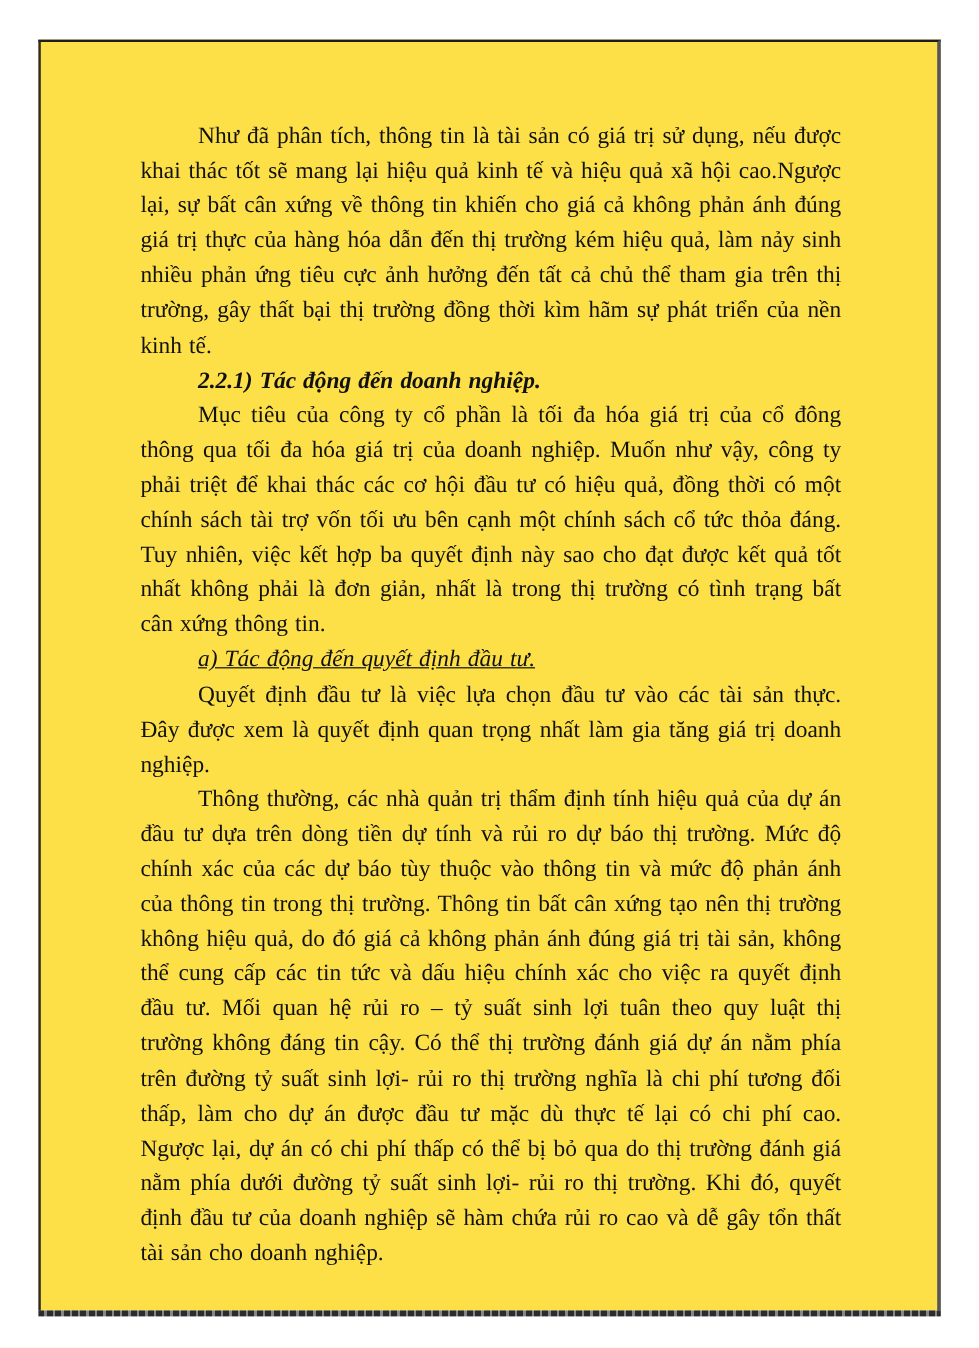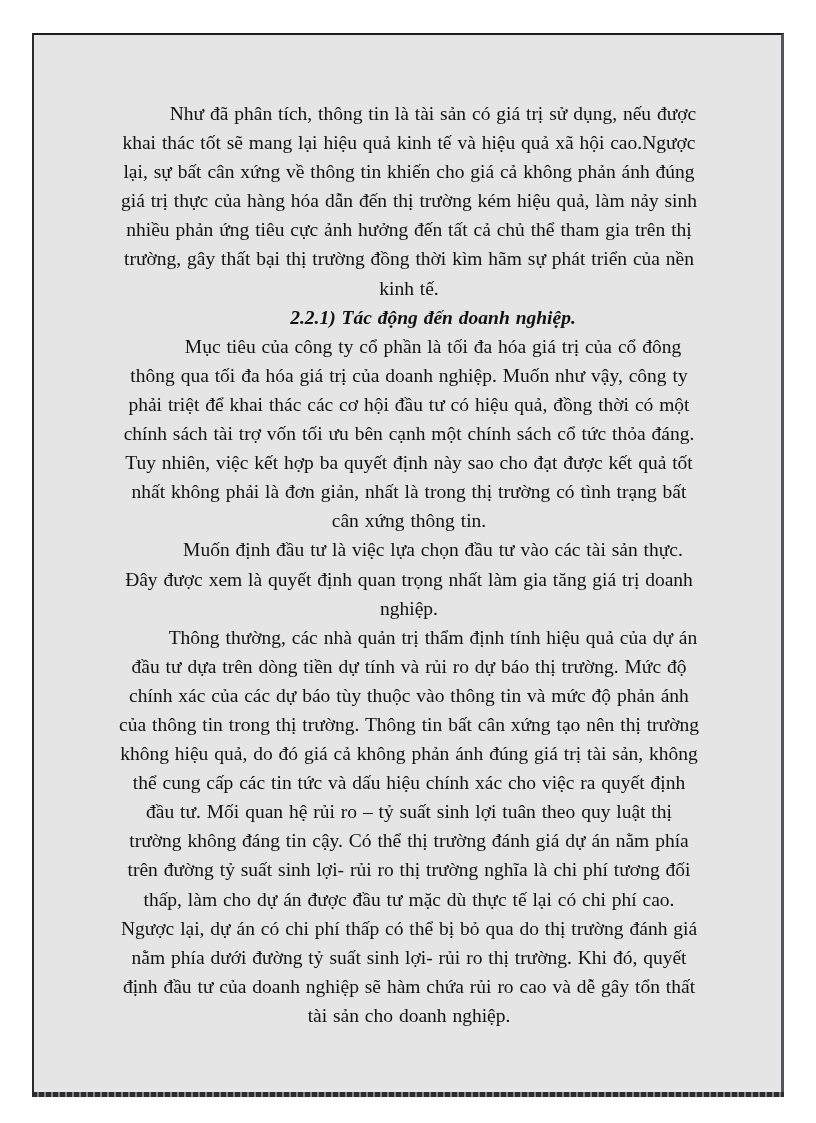--- a/index.html
+++ b/index.html
@@ -18,21 +18,21 @@
   .page-frame {
     position: absolute;
     left: 32px;
     top: 33px;
     width: 752px;
     height: 1059px;
     box-sizing: border-box;
     border-top: 2px solid #1d1d1f;
     border-left: 2px solid #2a2a2e;
     border-right: 3px solid #55555c;
-    background: #e5e5e5;
+    background: #fde047;
   }
   
   .frame-bottom-edge {
     position: absolute;
     left: 32px;
     top: 1092px;
     width: 752px;
     height: 5px;
     background: repeating-linear-gradient(90deg, #2c2c2e 0 5px, #85858a 5px 7px);
   }
@@ -42,21 +42,20 @@
     height: 100%;
     padding: 64px 80px 0 83px;
     font-size: 19.5px;
     line-height: 29.1px;
     text-align: justify;
     word-spacing: 1px;
   }
   .text-block p {
     margin: 0;
     text-indent: 48px;
-    text-align: center;
   }
   .section-heading {
     font-weight: bold;
     font-style: italic;
     text-align: left;
   }
   .bullet-row {
     text-indent: 0 !important;
     padding-left: 38px;
     font-weight: bold;
@@ -84,22 +83,23 @@
 <div class="page-frame">
   <div class="text-block">
 
     <p>Như đã phân tích, thông tin là tài sản có giá trị sử dụng, nếu được khai thác tốt sẽ mang lại hiệu quả kinh tế và hiệu quả xã hội cao.Ngược lại, sự bất cân xứng về thông tin khiến cho giá cả không phản ánh đúng giá trị thực của hàng hóa dẫn đến thị trường kém hiệu quả, làm nảy sinh nhiều phản ứng tiêu cực ảnh hưởng đến tất cả chủ thể tham gia trên thị trường, gây thất bại thị trường đồng thời kìm hãm sự phát triển của nền kinh tế.</p>
 
     <p class="section-heading">2.2.1) Tác động đến doanh nghiệp.</p>
 
 
     <p>Mục tiêu của công ty cổ phần là tối đa hóa giá trị của cổ đông thông qua tối đa hóa giá trị của doanh nghiệp. Muốn như vậy, công ty phải triệt để khai thác các cơ hội đầu tư có hiệu quả, đồng thời có một chính sách tài trợ vốn tối ưu bên cạnh một chính sách cổ tức thỏa đáng. Tuy nhiên, việc kết hợp ba quyết định này sao cho đạt được kết quả tốt nhất không phải là đơn giản, nhất là trong thị trường có tình trạng bất cân xứng thông tin.</p>
 
+    <p class="sub-heading"><span class="underlined">a) Tác động  đến quyết định đầu tư.</span></p>
 
-    <p>Muốn định đầu tư là việc lựa chọn đầu tư vào các tài sản thực. Đây được xem là quyết định quan trọng nhất làm gia tăng giá trị doanh nghiệp.</p>
+    <p>Quyết định đầu tư là việc lựa chọn đầu tư vào các tài sản thực. Đây được xem là quyết định quan trọng nhất làm gia tăng giá trị doanh nghiệp.</p>
 
     <p>Thông thường, các nhà quản trị thẩm định tính hiệu quả của dự án đầu tư dựa trên dòng tiền dự tính và rủi ro dự báo thị trường. Mức độ chính xác của các dự báo tùy thuộc vào thông tin và mức độ phản ánh của thông tin trong thị trường. Thông tin bất cân xứng tạo nên thị trường không hiệu quả, do đó giá cả không phản ánh đúng giá trị tài sản, không thể cung cấp các tin tức và dấu hiệu chính xác cho việc ra quyết định đầu tư. Mối quan hệ rủi ro – tỷ suất sinh lợi tuân theo quy luật thị trường không đáng tin cậy. Có thể thị trường đánh giá dự án nằm phía trên đường tỷ suất sinh lợi- rủi ro thị trường nghĩa là chi phí tương đối thấp, làm cho dự án được đầu tư mặc dù thực tế lại có chi phí cao. Ngược lại, dự án có chi phí thấp có thể bị bỏ qua do thị trường đánh giá nằm phía dưới đường tỷ suất sinh lợi- rủi ro thị trường. Khi đó, quyết định đầu tư của doanh nghiệp sẽ hàm chứa rủi ro cao và dễ gây tổn thất tài sản cho doanh nghiệp.</p>
 
     <p class="sub-heading"></p>
 
   </div>
 </div>
 <div class="frame-bottom-edge"></div>
 
 </body></html>

